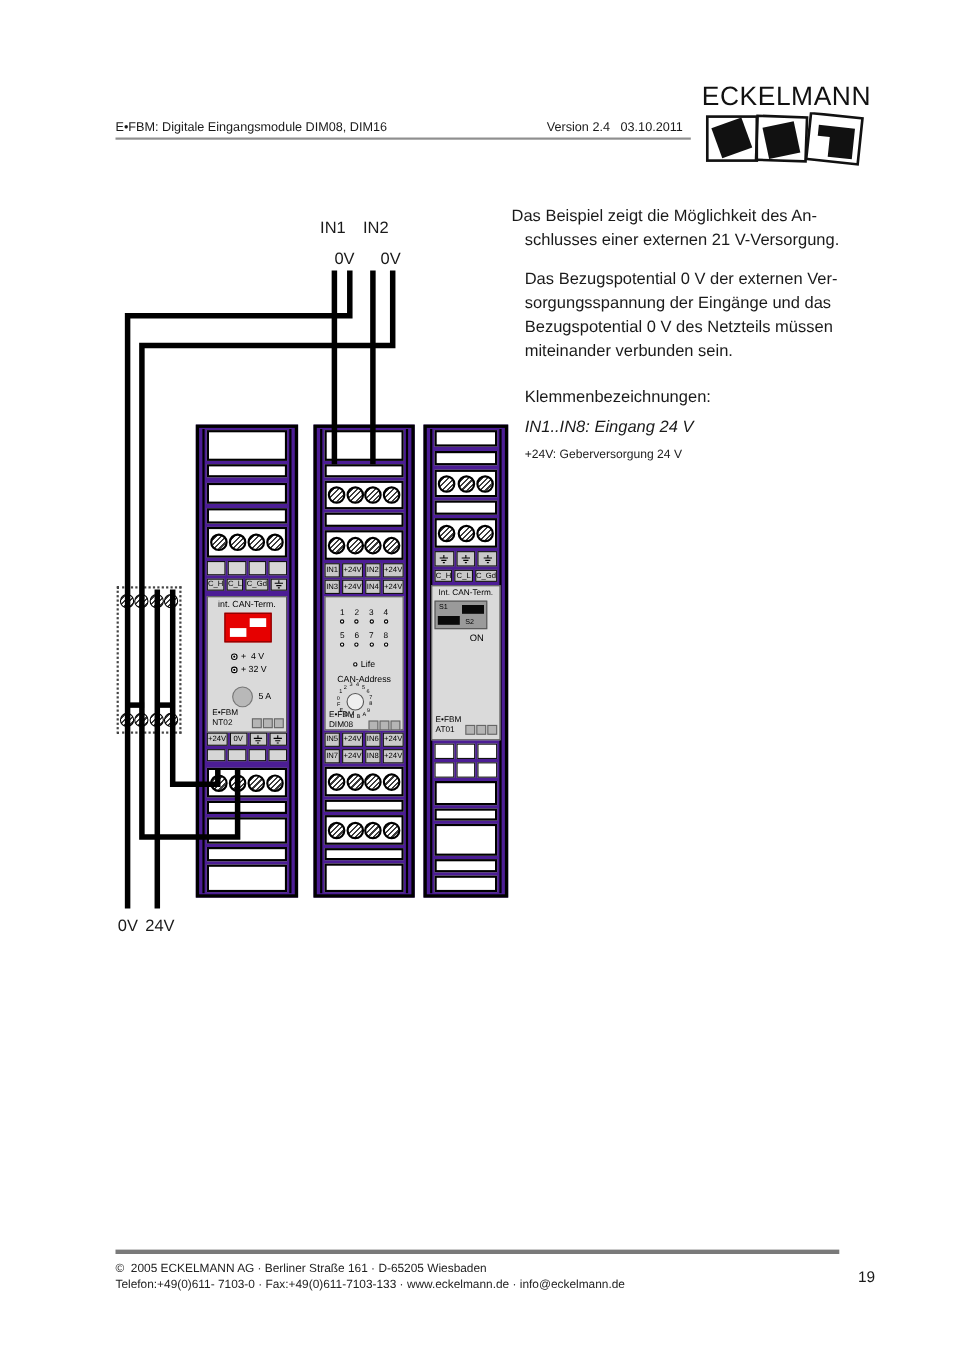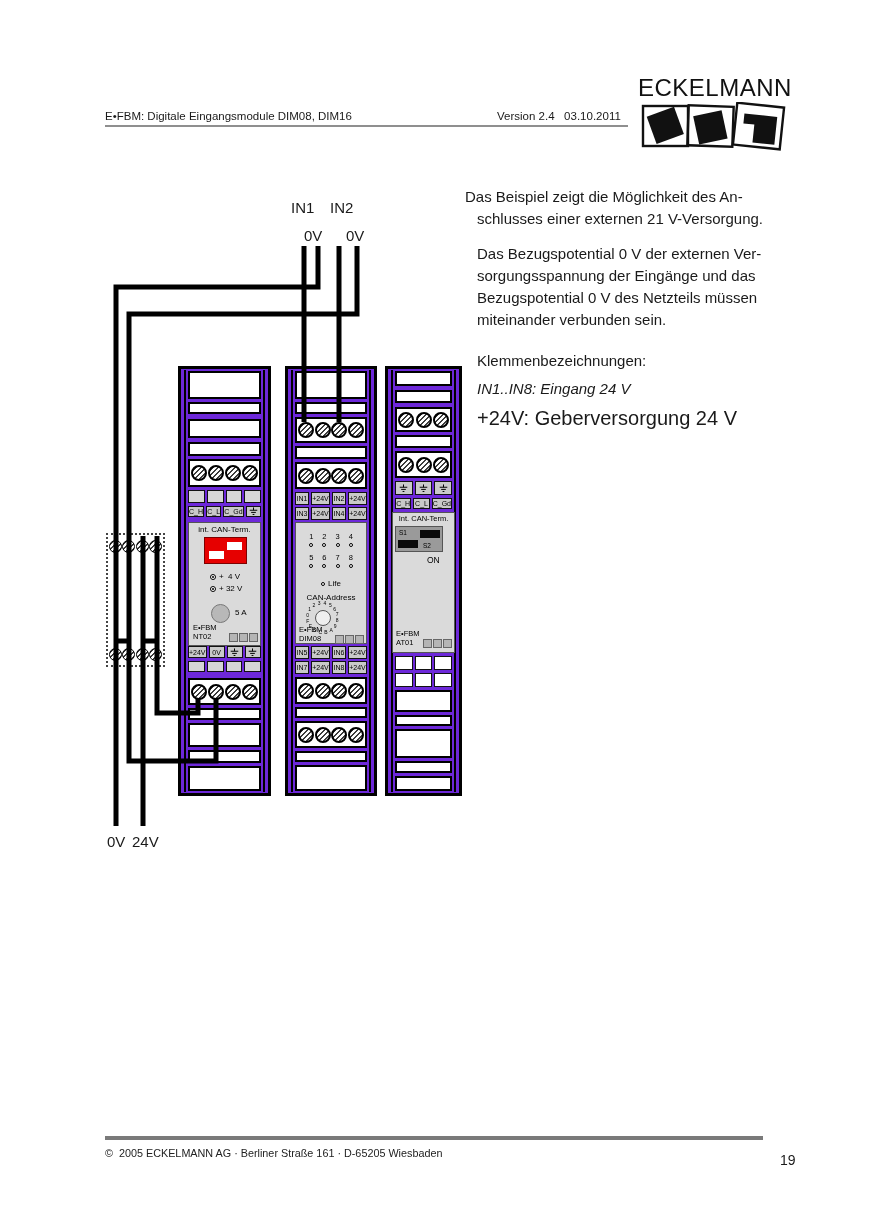--- a/index.html
+++ b/index.html
@@ -1,21 +1,21 @@
 <!DOCTYPE html>
 <html><head>
 <meta charset="utf-8">
 <style>
   html,body{margin:0;padding:0;background:#fff;}
   .page{position:relative;width:870px;height:1230px;background:#fff;overflow:hidden;
         font-family:"Liberation Sans","DejaVu Sans",sans-serif;color:#1a1a1a;}
   .abs{position:absolute;}
   .txt{position:absolute;white-space:pre;}
   
-  .mod{position:absolute;background:#6d28d9;border:3px solid #000;box-sizing:border-box;}
+  .mod{position:absolute;background:#4c1d95;border:3px solid #000;box-sizing:border-box;margin-top:20px;}
   .rail{position:absolute;top:1px;bottom:1px;width:2px;background:#000;}
   .wbox{position:absolute;left:7px;right:7px;background:#fff;border:2px solid #000;box-sizing:border-box;}
   .srow{position:absolute;left:7px;right:7px;background:#fff;border:2px solid #000;box-sizing:border-box;
         display:flex;align-items:center;justify-content:space-between;padding:0 1px;}
   .screw{width:16px;height:16px;border-radius:50%;border:2px solid #000;box-sizing:border-box;flex:none;
          background:repeating-linear-gradient(135deg,#fff 0 2px,#3d3d3d 2px 3.4px);}
   .tblock{position:absolute;background:#fff;border:2px dotted #444;box-sizing:border-box;}
   .tblock .srow{border:none;background:transparent;left:1px;right:1px;padding:0;}
   .tblock .screw{width:13px;height:13px;border-width:1.7px;}
   .lrow{position:absolute;left:7px;right:7px;display:flex;gap:2px;box-sizing:border-box;}
@@ -67,21 +67,21 @@
     <div class="txt" style="left:477px;top:210px;font-size:15px;">schlusses einer externen 21 V-Versorgung.</div>
   </div>
   <div>
     <div class="txt" style="left:477px;top:245px;font-size:15px;">Das Bezugspotential 0 V der externen Ver-</div>
     <div class="txt" style="left:477px;top:267px;font-size:15px;">sorgungsspannung der Eingänge und das</div>
     <div class="txt" style="left:477px;top:289px;font-size:15px;">Bezugspotential 0 V des Netzteils müssen</div>
     <div class="txt" style="left:477px;top:311px;font-size:15px;">miteinander verbunden sein.</div>
   </div>
   <div class="txt" style="left:477px;top:352px;font-size:15px;">Klemmenbezeichnungen:</div>
   <div class="txt" style="left:477px;top:380px;font-size:15px;font-style:italic;">IN1..IN8: Eingang 24 V</div>
-  <div class="txt" style="left:477px;top:407px;font-size:20px;">+24V: Geberversorgung 24 V</div>
+  <div class="txt" style="left:477px;top:407px;font-size:11px;">+24V: Geberversorgung 24 V</div>
 
   <div class="txt" style="left:291px;top:199px;font-size:15px;">IN1</div>
   <div class="txt" style="left:330px;top:199px;font-size:15px;">IN2</div>
   <div class="txt" style="left:304px;top:227px;font-size:15px;">0V</div>
   <div class="txt" style="left:346px;top:227px;font-size:15px;">0V</div>
   <div class="txt" style="left:107px;top:833px;font-size:15px;">0V</div>
   <div class="txt" style="left:132px;top:833px;font-size:15px;">24V</div>
 
   <div class="tblock" style="left:106px;top:533px;width:59px;height:134px;">
     <div class="srow" style="top:4px;height:15px;">
@@ -391,15 +391,16 @@
       <path d="M357 246 V314 H129 V761 H216 V699"></path>
       <path d="M143 536 V826"></path>
       <path d="M157 536 V713 H198 V699"></path>
       <path d="M114 641 H131"></path>
       <path d="M141 641 H159"></path>
     </g>
   </svg>
 
   <div class="abs" style="left:105px;top:1136px;width:658px;height:4px;background:#7a7a7a;"></div>
   <div class="txt" style="left:105px;top:1147px;font-size:10.8px;color:#222;">©  2005 ECKELMANN AG · Berliner Straße 161 · D-65205 Wiesbaden</div>
+  <div class="txt" style="left:105px;top:1162px;font-size:10.8px;color:#222;">Telefon:+49(0)611- 7103-0 · Fax:+49(0)611-7103-133 · www.eckelmann.de · info@eckelmann.de</div>
   <div class="txt" style="left:780px;top:1152px;font-size:14px;">19</div>
 
 </div>
 
 </body></html>

